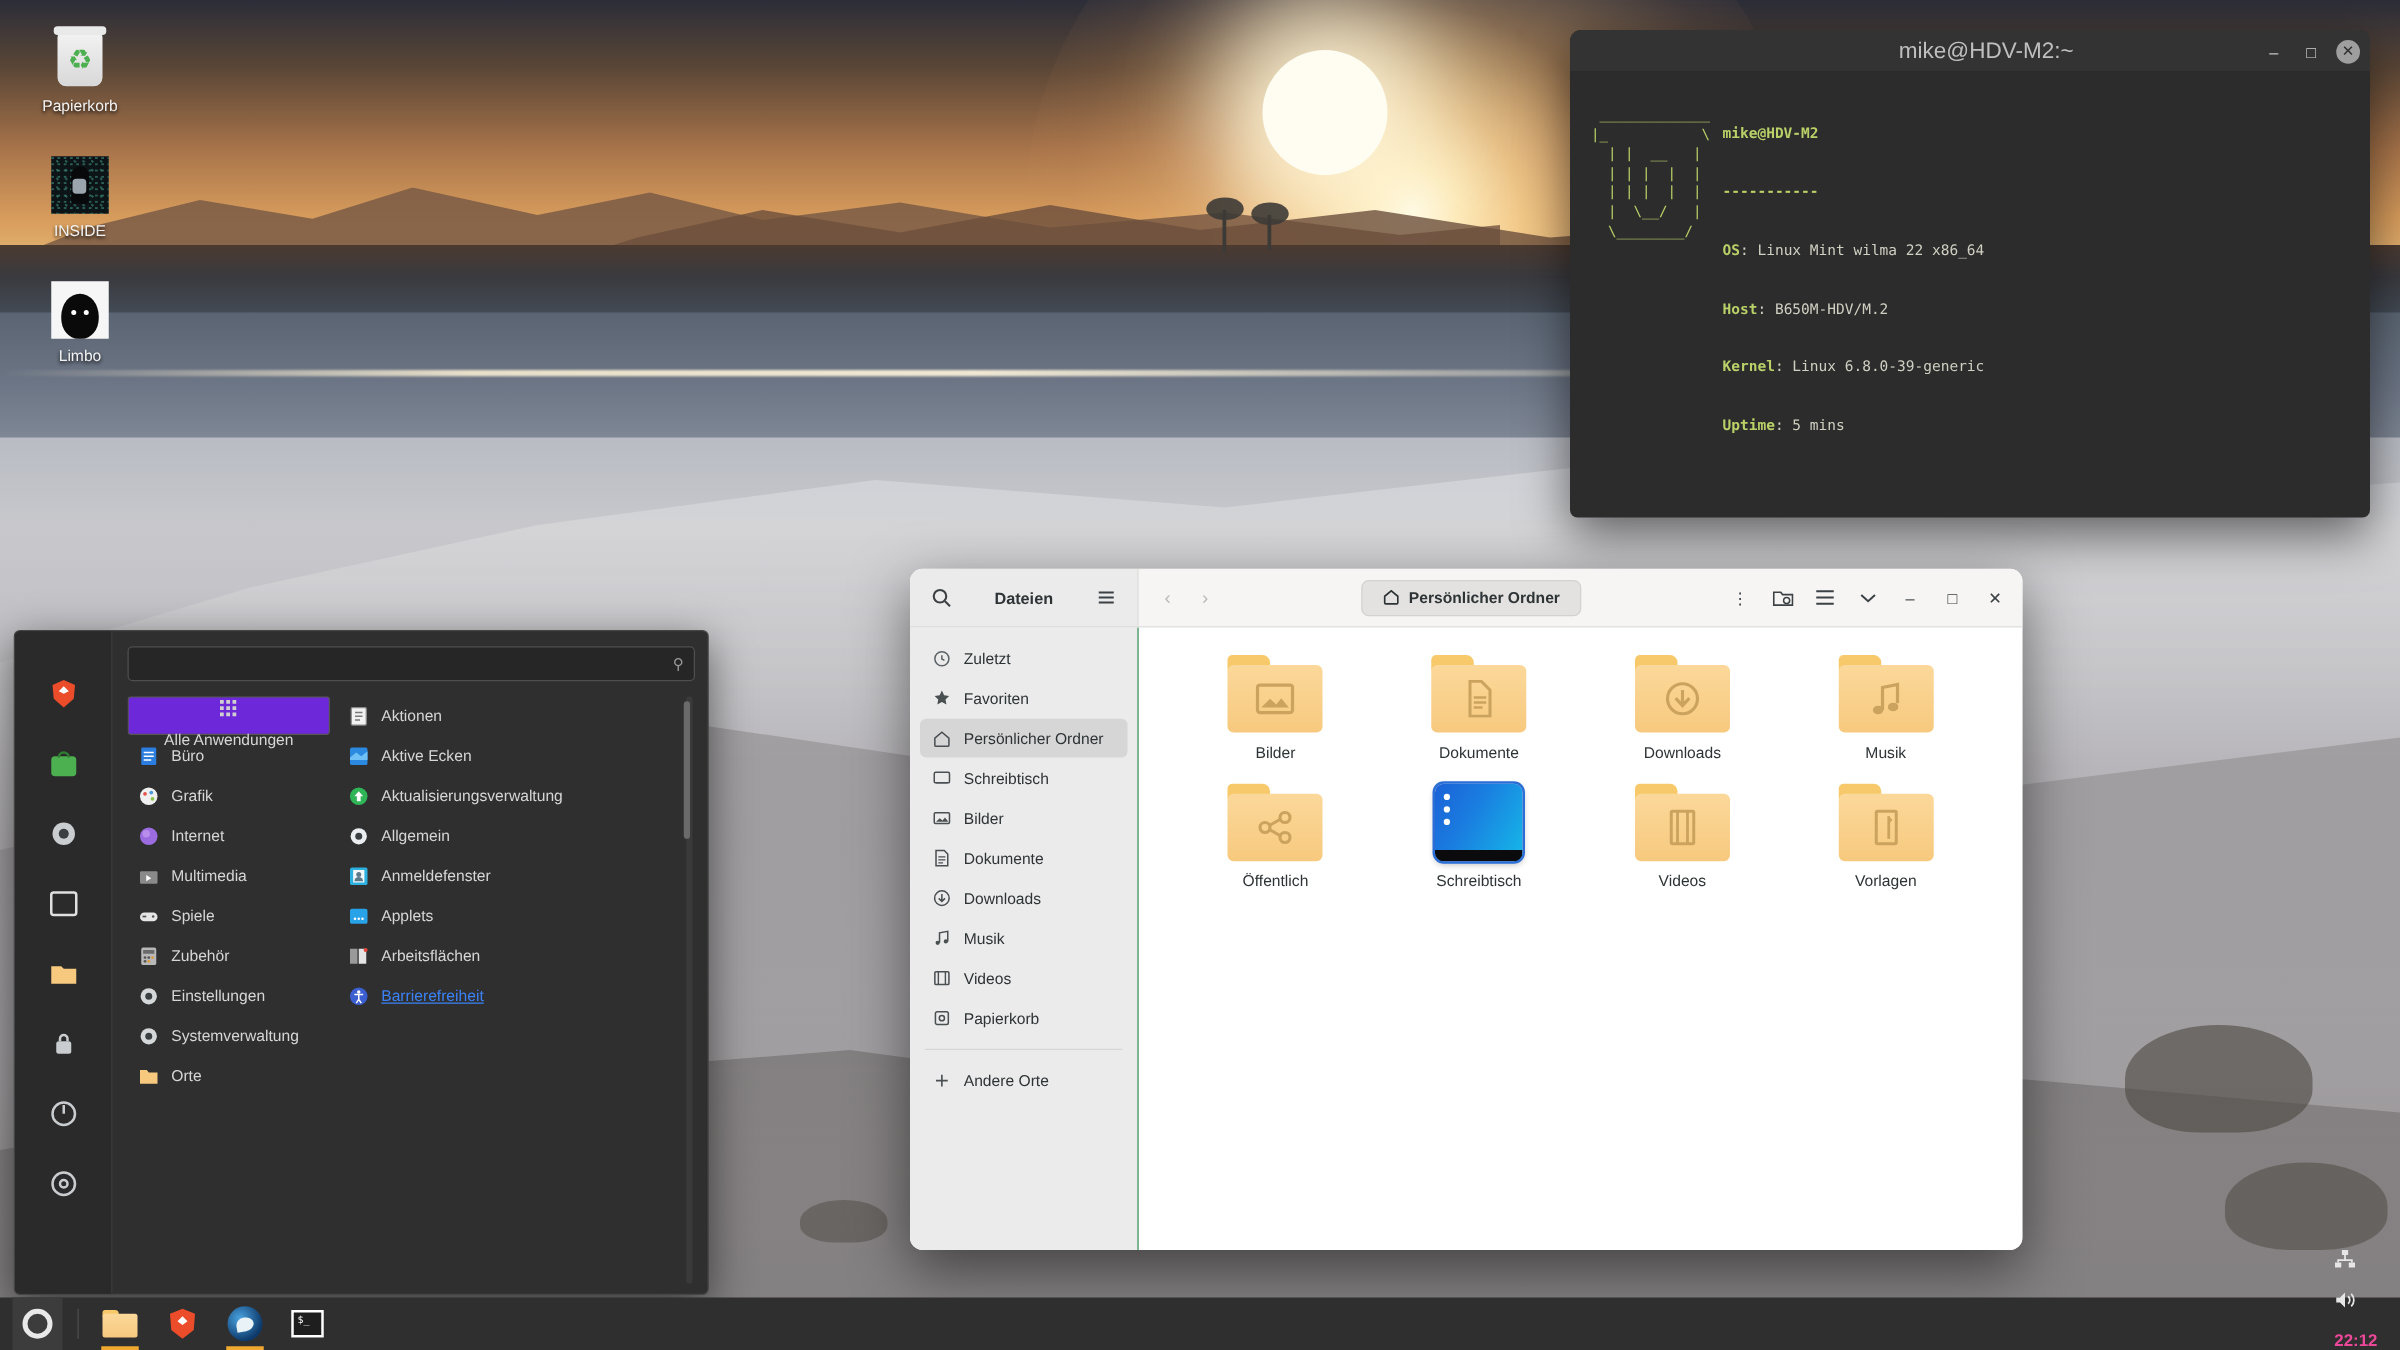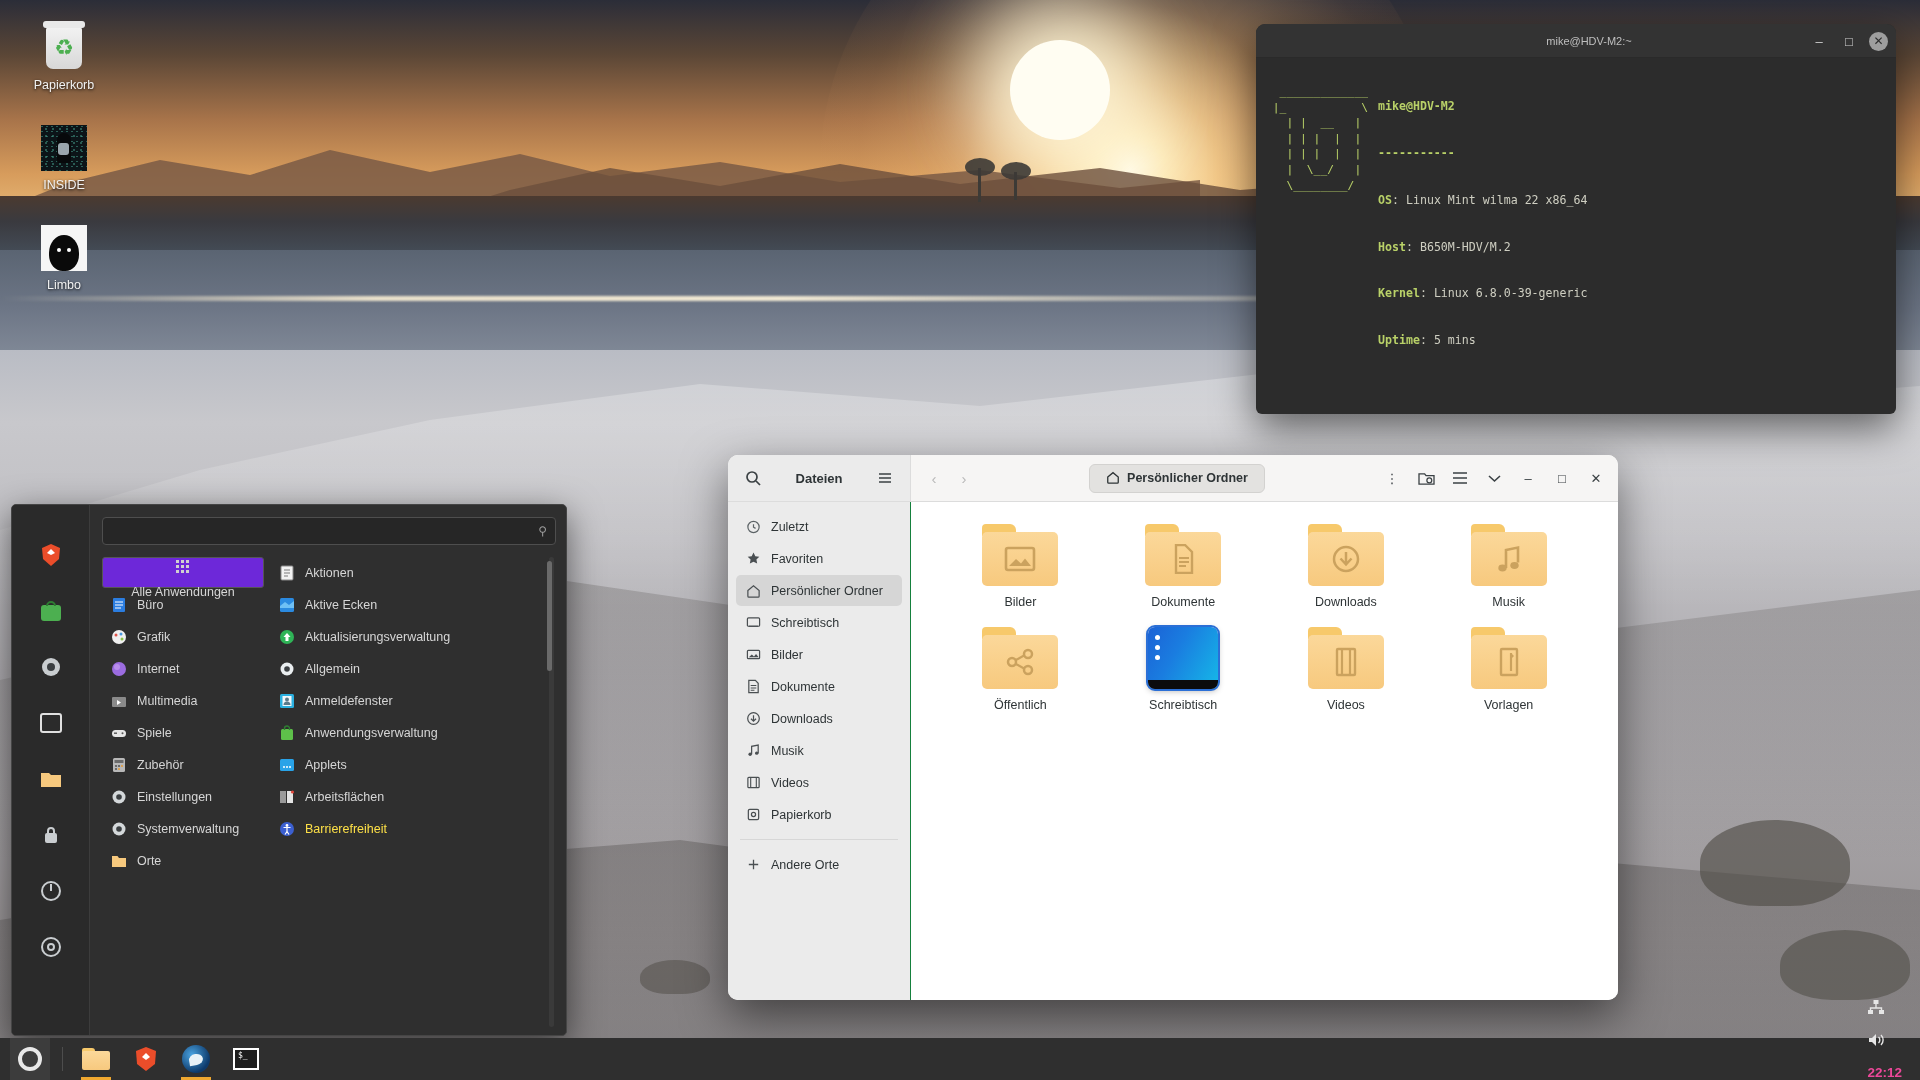--- a/index.html
+++ b/index.html
@@ -142,21 +142,21 @@
     position: absolute; left: 1256px; top: 24px; width: 640px; height: 390px;
     background: #2c2c2c; border-radius: 9px 9px 6px 6px;
     box-shadow: 0 14px 40px rgba(0,0,0,.55);
     overflow: hidden; display: flex; flex-direction: column;
   }
   #term-titlebar {
     height: 34px; background: #333333; display: flex; align-items: center;
     justify-content: center; position: relative; flex: none;
     border-bottom: 1px solid #2a2a2a;
   }
-  #term-titlebar .title { color: #bfbfbf; font-size: 11px; padding-left: 26px; }
+  #term-titlebar .title { color: #bfbfbf; font-size: 18px; padding-left: 26px; }
   .term-btns { position: absolute; right: 8px; top: 0; height: 34px; display: flex; align-items: center; gap: 10px; }
   .term-btn { color: #cfcfcf; font-size: 13px; width: 20px; text-align: center; cursor: default; }
   .term-btn.close {
     background: #9e9e9e; color: #2c2c2c; border-radius: 50%;
     width: 19px; height: 19px; line-height: 19px; font-size: 12px;
   }
   #term-body {
     flex: 1; padding: 10px 8px 6px 10px;
     font-family: "DejaVu Sans Mono", "Liberation Mono", monospace;
     font-size: 11.6px; line-height: 15.6px; color: #d7d7c8;
@@ -194,21 +194,21 @@
   .cat-item {
     display: flex; align-items: center; gap: 9px; height: 31px; padding: 0 8px;
     color: #d6d6d6; font-size: 12.5px; border-radius: 3px; cursor: pointer;
   }
   .cat-item.active { background: #6d28d9; border: 1px solid #565656; flex-direction: column; }
   #app-col { flex: 1; display: flex; flex-direction: column; gap: 1px; padding-right: 12px; }
   .app-item {
     display: flex; align-items: center; gap: 9px; height: 31px; padding: 0 6px;
     color: #d6d6d6; font-size: 12.5px; border-radius: 3px; cursor: pointer;
   }
-  .app-item.dim { color: #fde047; }
+  .app-item.dim { color: #3b82f6; text-decoration: underline; }
   .mi { width: 18px; height: 18px; flex: none; display: flex; align-items: center; justify-content: center; border-radius: 3px; font-size: 11px; }
   #app-scrollbar {
     position: absolute; right: 2px; top: 4px; width: 5px; height: 110px;
     background: #6a6a6a; border-radius: 3px;
   }
   #app-scrolltrack { position: absolute; right: 2px; top: 0; width: 5px; height: 100%; background: #3a3a3a; border-radius: 3px; }
 
   
   #files {
     position: absolute; left: 728px; top: 455px; width: 890px; height: 545px;
@@ -600,29 +600,20 @@
                 <rect x="3.5" y="3" width="9" height="10" fill="#f2f7fa"></rect>
                 <circle cx="8" cy="6.5" r="2" fill="#5a7a8a"></circle>
                 <path d="M4.5 12a3.5 3.5 0 0 1 7 0z" fill="#5a7a8a"></path>
               </svg>
             </span>
             <span>Anmeldefenster</span>
           </div>
           <div class="app-item">
             <span class="mi">
               <svg width="16" height="16" viewBox="0 0 16 16">
-                <rect x="2" y="4" width="12" height="11" rx="1.5" fill="#5ec14a"></rect>
-                <path d="M5.5 5V3.5a2.5 2.5 0 0 1 5 0V5" stroke="#2e7d32" stroke-width="1.4" fill="none"></path>
-              </svg>
-            </span>
-            <span>Anwendungsverwaltung</span>
-          </div>
-          <div class="app-item">
-            <span class="mi">
-              <svg width="16" height="16" viewBox="0 0 16 16">
                 <rect x="1" y="2" width="14" height="12" rx="1.5" fill="#29a3e8"></rect>
                 <circle cx="5" cy="10" r="1" fill="#fff"></circle>
                 <circle cx="8" cy="10" r="1" fill="#fff"></circle>
                 <circle cx="11" cy="10" r="1" fill="#fff"></circle>
               </svg>
             </span>
             <span>Applets</span>
           </div>
           <div class="app-item">
             <span class="mi">

